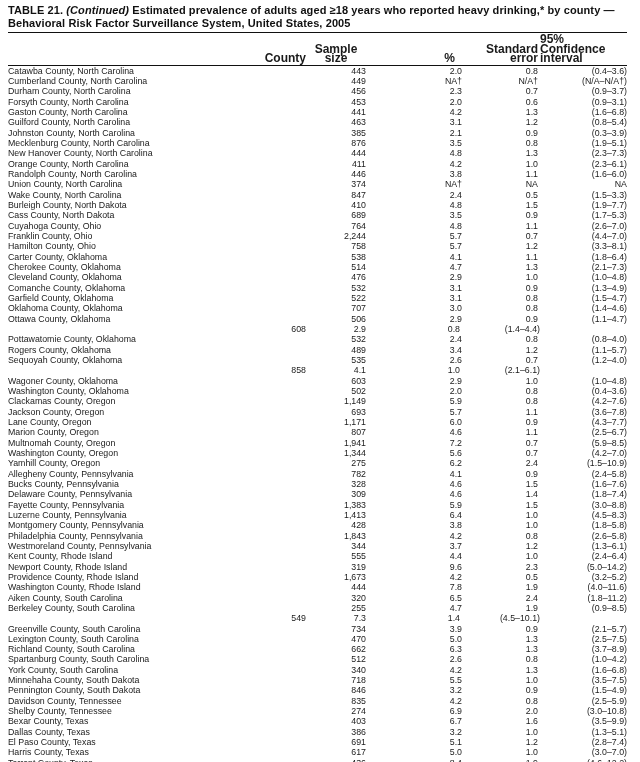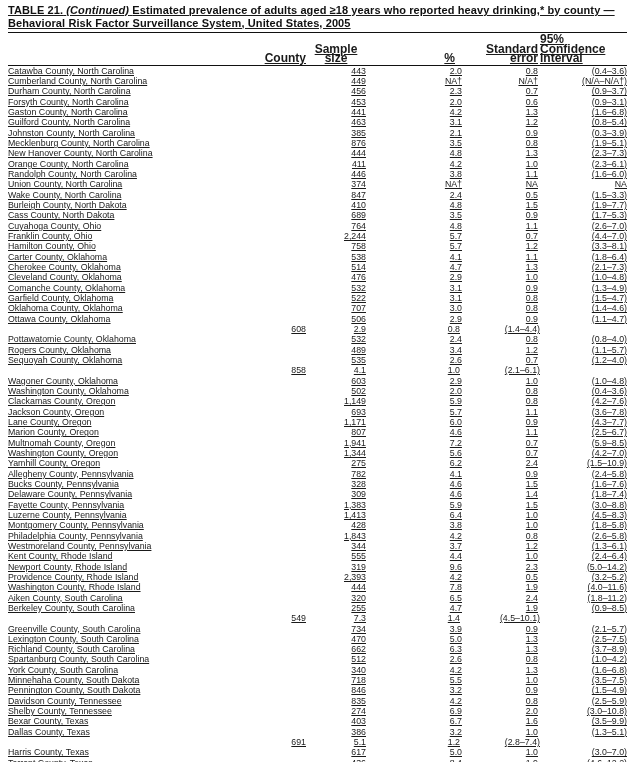--- a/index.html
+++ b/index.html
@@ -3,21 +3,21 @@
 <meta charset="utf-8">
 <style>
   * { margin: 0; padding: 0; box-sizing: border-box; }
   html, body {
     width: 640px; height: 762px;
     background: #ffffff;
     color: #1a1a1a;
     font-family: "Liberation Sans", sans-serif;
     overflow: hidden;
   }
-  .page { width: 640px; height: 762px; padding: 4px 13px 8px 8px; text-decoration: underline; }
+  .page { width: 640px; height: 762px; padding: 4px 13px 8px 8px; }
 
   .title {
     font-size: 11px;
     font-weight: bold;
     line-height: 12.5px;
     letter-spacing: 0.1px;
     margin-bottom: 3px;
     color: #111;
   }
   .title em { font-style: italic; }
@@ -424,21 +424,21 @@
         </div>
         <div class="row">
           <div class="cell c-county">Newport County, Rhode Island</div>
           <div class="cell c-sample">319</div>
           <div class="cell c-pct">9.6</div>
           <div class="cell c-se">2.3</div>
           <div class="cell c-ci">(5.0–14.2)</div>
         </div>
         <div class="row">
           <div class="cell c-county">Providence County, Rhode Island</div>
-          <div class="cell c-sample">2,393</div>
+          <div class="cell c-sample">1,673</div>
           <div class="cell c-pct">4.2</div>
           <div class="cell c-se">0.5</div>
           <div class="cell c-ci">(3.2–5.2)</div>
         </div>
         <div class="row">
           <div class="cell c-county">Washington County, Rhode Island</div>
           <div class="cell c-sample">444</div>
           <div class="cell c-pct">7.8</div>
           <div class="cell c-se">1.9</div>
           <div class="cell c-ci">(4.0–11.6)</div>
@@ -534,20 +534,21 @@
           <div class="cell c-ci">(3.5–9.9)</div>
         </div>
         <div class="row">
           <div class="cell c-county">Dallas County, Texas</div>
           <div class="cell c-sample">386</div>
           <div class="cell c-pct">3.2</div>
           <div class="cell c-se">1.0</div>
           <div class="cell c-ci">(1.3–5.1)</div>
         </div>
         <div class="row">
+          <div class="cell c-county">El Paso County, Texas</div>
           <div class="cell c-sample">691</div>
           <div class="cell c-pct">5.1</div>
           <div class="cell c-se">1.2</div>
           <div class="cell c-ci">(2.8–7.4)</div>
         </div>
         <div class="row">
           <div class="cell c-county">Harris County, Texas</div>
           <div class="cell c-sample">617</div>
           <div class="cell c-pct">5.0</div>
           <div class="cell c-se">1.0</div>

